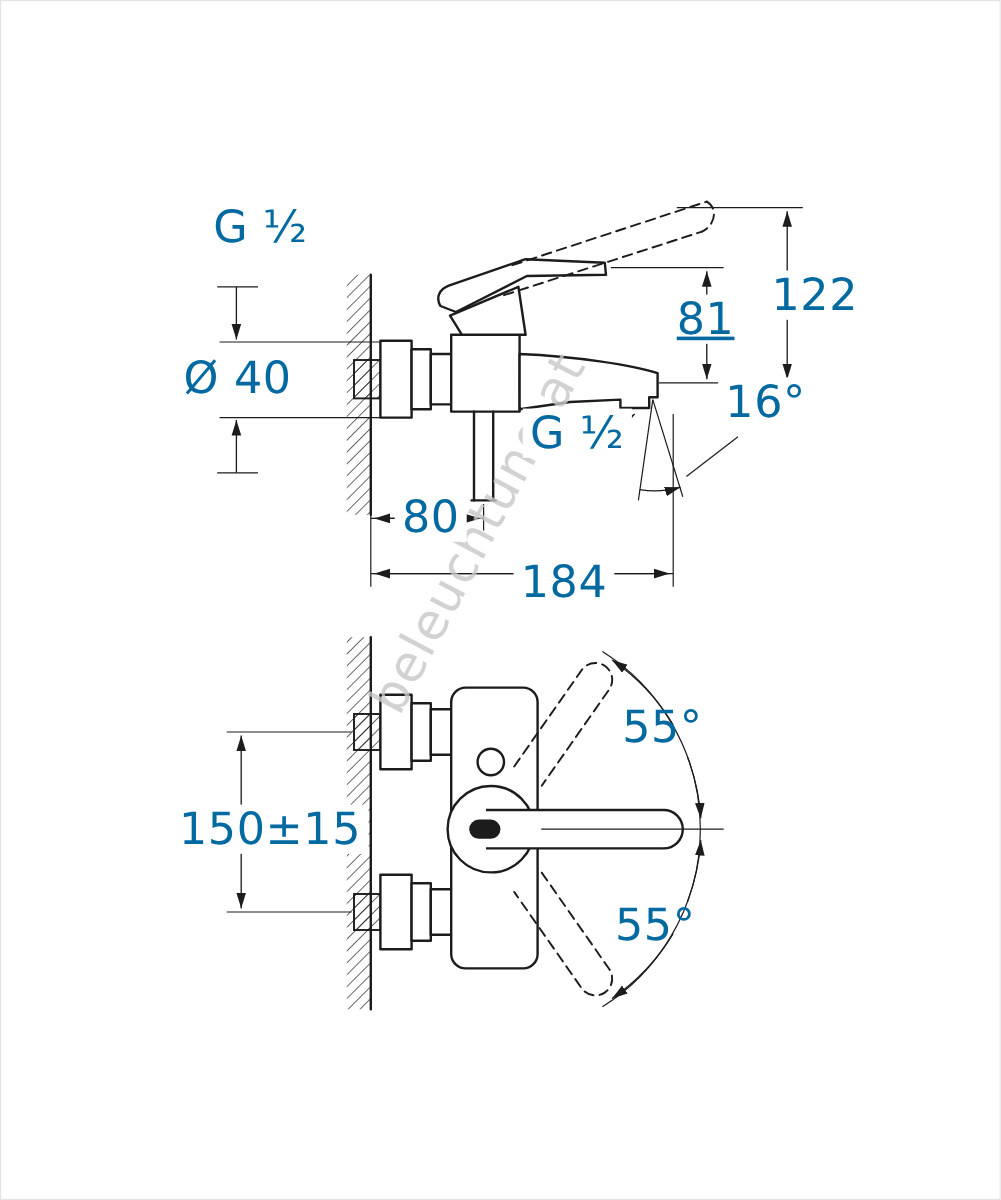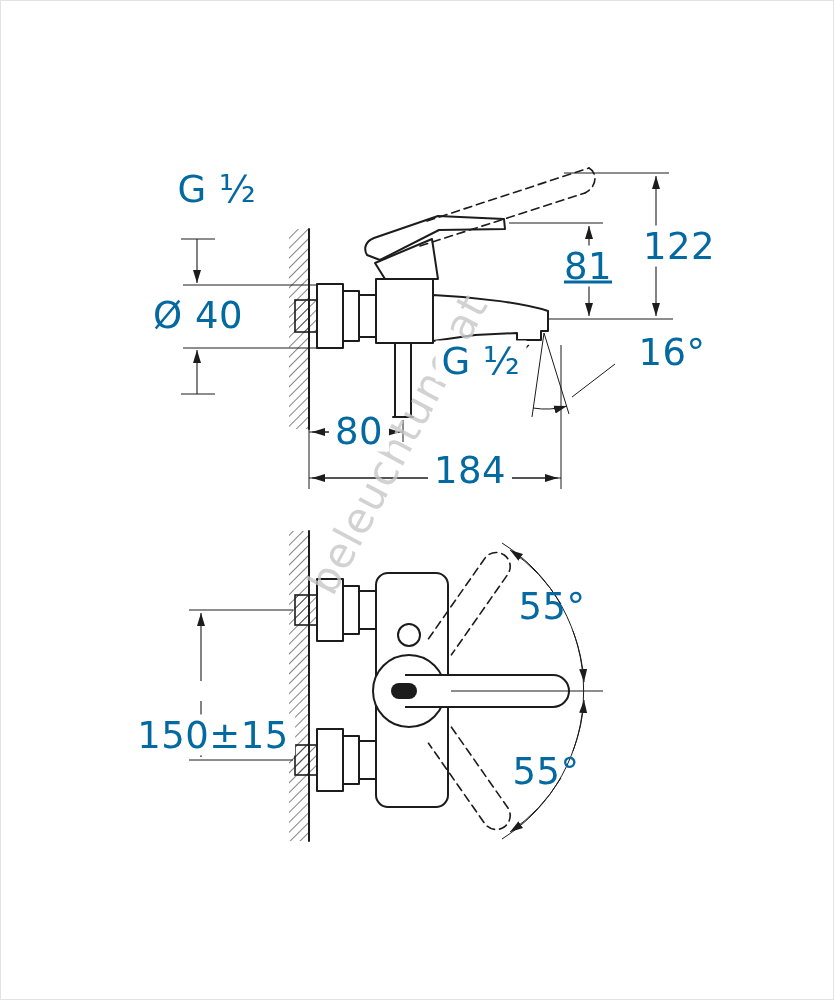--- a/index.html
+++ b/index.html
@@ -189,27 +189,27 @@
   </svg>
 
   <div class="label" style="left:216px; top:188px;">G ¹⁄₂</div>
 
   <div class="label" style="left:197px; top:314px;">Ø 40</div>
 
   <div class="label bg" style="left:662px; top:245px;margin-left:16px;">122</div>
 
   <div class="label bg" style="left:587px; top:265px;text-decoration:underline;">81</div>
 
-  <div class="label bg" style="left:637px; top:351px;margin-left:34px;">16°</div>
+  <div class="label bg" style="left:637px; top:334px;">16°</div>
 
   <div class="label bg" style="left:480px; top:360px;">G ¹⁄₂</div>
 
   <div class="label bg" style="left:358px; top:430px;">80</div>
 
-  <div class="label bg" style="left:469px; top:469px;">184</div>
-
-  <div class="label bg" style="left:212px; top:690px;margin-top:44px;">150±15</div>
+  <div class="label bg" style="left:469px; top:484px;">184</div>
+
+  <div class="label bg" style="left:224px; top:690px;">150±15</div>
 
   <div class="label" style="left:551px; top:605px;">55°</div>
 
   <div class="label" style="left:545px; top:770px;">55°</div>
 
 </div>
 
 </body></html>

